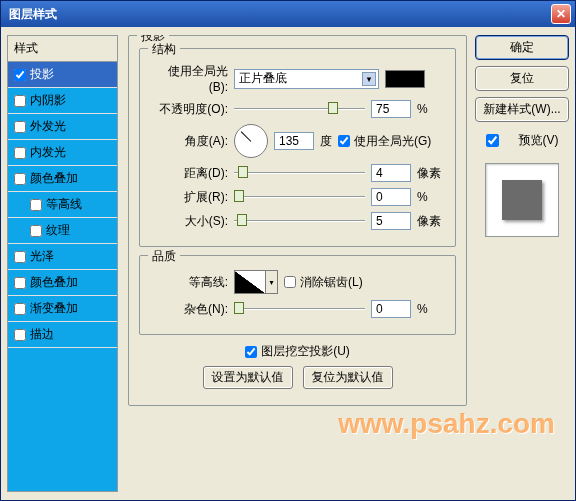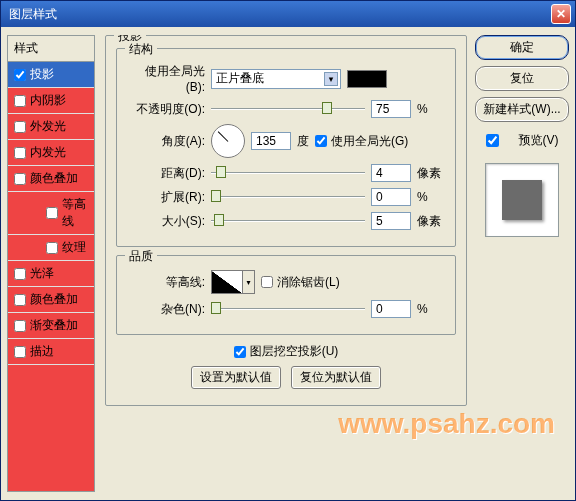--- a/index.html
+++ b/index.html
@@ -1,37 +1,37 @@
 <!DOCTYPE html>
 <html><head>
 <meta charset="utf-8">
 <style>
 * { box-sizing: border-box; margin: 0; padding: 0; font-family: "Microsoft YaHei", SimSun, sans-serif; font-size: 12px; }
 body { background: #fff; }
 .window { width: 576px; height: 501px; border: 1px solid #0a246a; background: #ece9d8; position: relative; }
 .titlebar { height: 26px; background: linear-gradient(to bottom, #3b77d3, #1e4fa8); display: flex; align-items: center; padding: 0 4px 0 8px; }
-.titlebar-text { color: #fff; font-weight: normal; flex: 1; }
+.titlebar-text { color: #fff; font-weight: bold; flex: 1; }
 .close-btn { width: 20px; height: 20px; background: linear-gradient(to bottom, #f5a59b, #d4402d); border: 1px solid #fff; border-radius: 3px; display: flex; align-items: center; justify-content: center; color: #fff; font-weight: bold; cursor: pointer; }
 .content { display: flex; padding: 8px 6px; height: calc(100% - 26px); }
-.sidebar { width: 88px; border: 1px solid #919b9c; background: #ef4444; margin-right: 6px; }
+.sidebar { width: 111px; border: 1px solid #919b9c; background: #0ea5e9; margin-right: 6px; }
 .sidebar-header { background: #ece9d8; border-bottom: 1px solid #919b9c; padding: 4px 6px; }
 .sidebar-item { padding: 4px 6px; display: flex; align-items: center; gap: 4px; cursor: pointer; border-bottom: 1px solid #e0e0e0; }
 .sidebar-item.subhead { background: #ece9d8; }
 .sidebar-item.active { background: #316ac5; color: #fff; }
 .sidebar-item input[type=checkbox] { width: 12px; height: 12px; }
-.sidebar-item.indent { padding-left: 38px; }
+.sidebar-item.indent { padding-left: 22px; }
 .main { flex: 1; padding: 0 4px; overflow: hidden; }
 .right-panel { width: 98px; padding-left: 4px; display: flex; flex-direction: column; gap: 6px; }
-.btn { border: 1px solid #7b7b7b; background: #ece9d8; border-radius: 10px; padding: 3px 0; text-align: center; cursor: pointer; box-shadow: inset 0 0 0 1px #fff; }
+.btn { border: 1px solid #7b7b7b; background: #ece9d8; border-radius: 4px; padding: 3px 0; text-align: center; cursor: pointer; box-shadow: inset 0 0 0 1px #fff; }
 .btn.default { border: 1px solid #0a246a; box-shadow: inset 0 0 0 1px #6fa3e6; }
 .fieldset { border: 1px solid #919b9c; border-radius: 2px; padding: 8px 10px 10px; margin-bottom: 8px; position: relative; }
 .fieldset-title { position: absolute; top: -8px; left: 8px; background: #ece9d8; padding: 0 4px; }
 .row { display: flex; align-items: center; margin: 6px 0; gap: 6px; }
 .row-label { width: 78px; text-align: right; }
-.select { width: 130px; height: 20px; border: 1px solid #7f9db9; background: #fff; display: flex; align-items: center; padding: 0 4px; position: relative; }
+.select { width: 145px; height: 20px; border: 1px solid #7f9db9; background: #fff; display: flex; align-items: center; padding: 0 4px; position: relative; }
 .select-arrow { position: absolute; right: 2px; top: 2px; width: 14px; height: 14px; background: #c8d5ee; border: 1px solid #7f9db9; display: flex; align-items: center; justify-content: center; font-size: 9px; }
 .color-swatch { width: 40px; height: 18px; background: #000; border: 1px solid #7b7b7b; }
 .slider { flex: 1; height: 18px; position: relative; }
 .slider-track { position: absolute; top: 8px; left: 0; right: 0; height: 2px; background: #919b9c; border-bottom: 1px solid #fff; }
 .slider-thumb { position: absolute; top: 2px; width: 10px; height: 12px; background: #e7f0d8; border: 1px solid #5a7a2a; }
 .num-input { width: 40px; height: 18px; border: 1px solid #7f9db9; background: #fff; padding: 0 4px; text-align: left; }
 .unit { width: 28px; }
 .angle-dial { width: 34px; height: 34px; border: 1px solid #7b7b7b; border-radius: 50%; background: #fff; position: relative; }
 .angle-line { position: absolute; left: 50%; top: 50%; width: 14px; height: 1px; background: #000; transform-origin: left center; transform: rotate(-135deg); }
 .contour-swatch { width: 32px; height: 24px; border: 1px solid #7b7b7b; background: linear-gradient(to top right, #000 0%, #000 49%, #fff 50%, #fff 100%); position: relative; }

